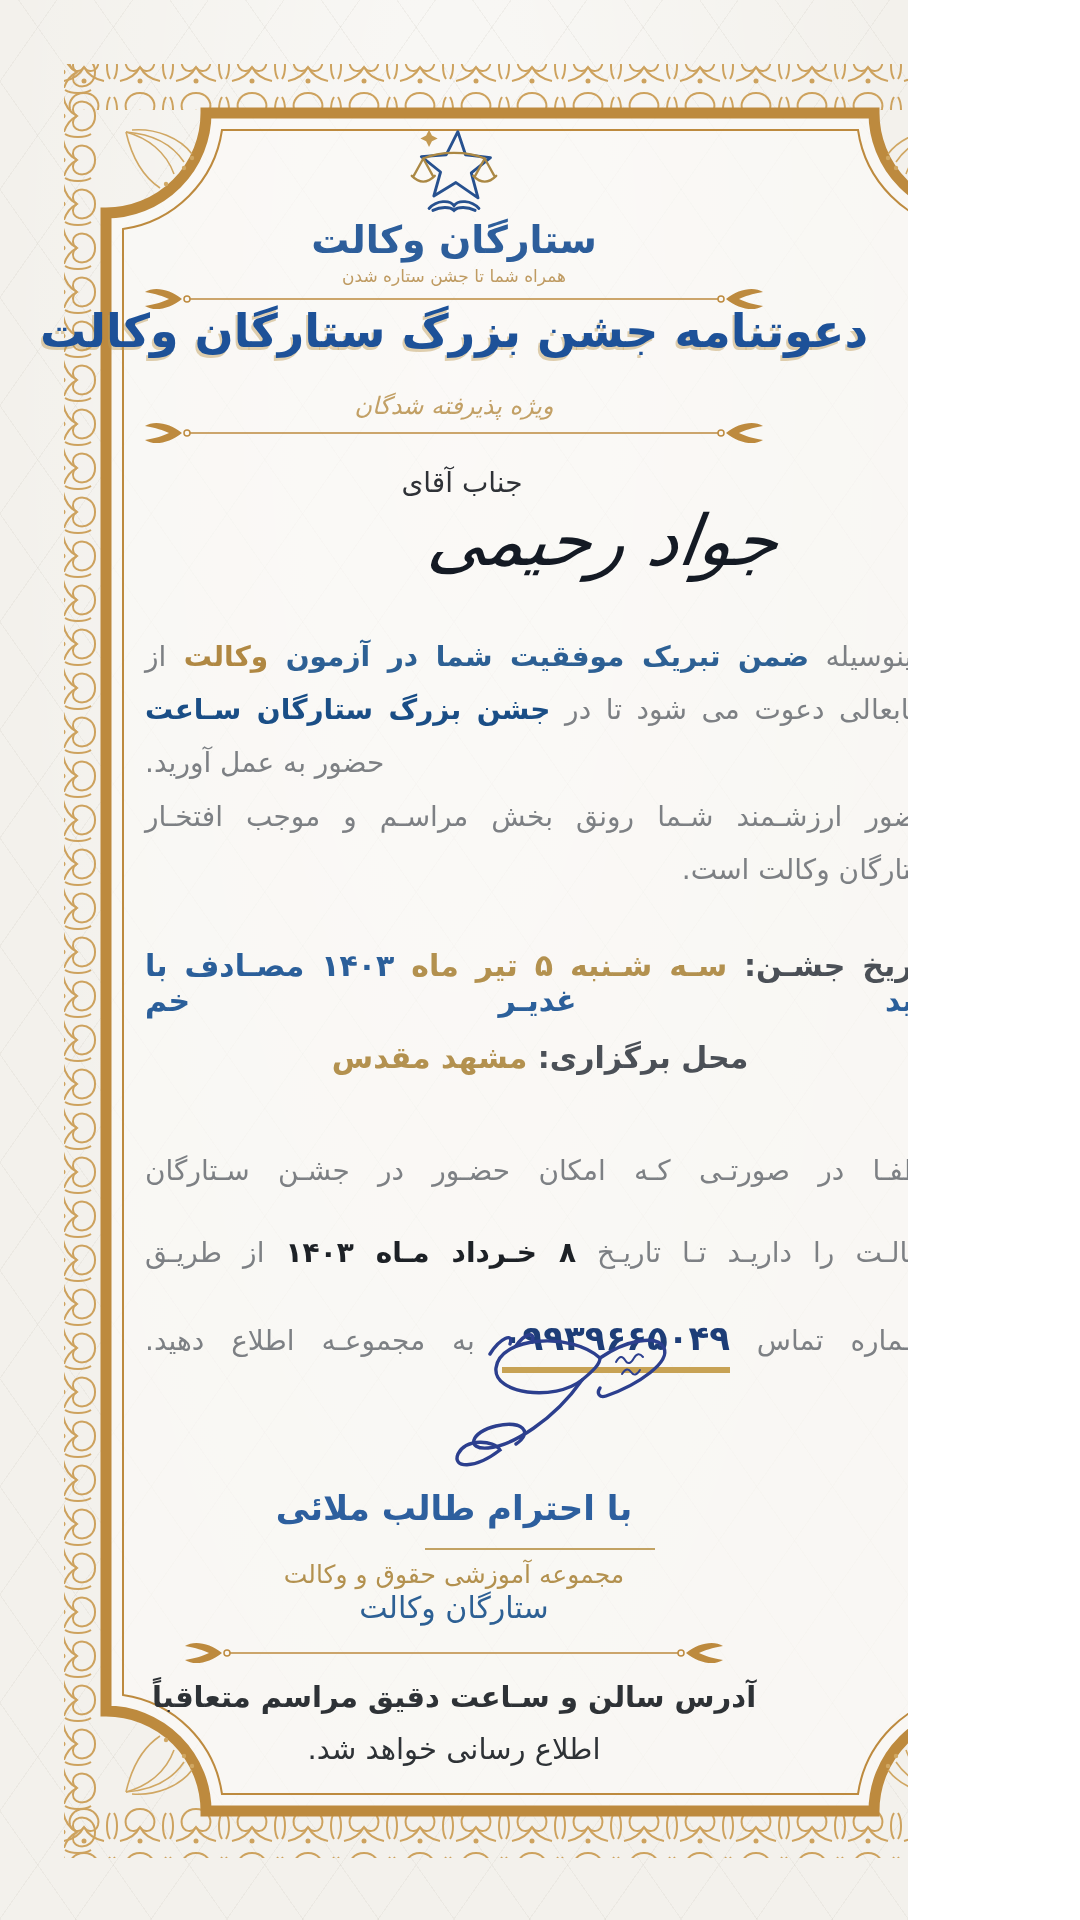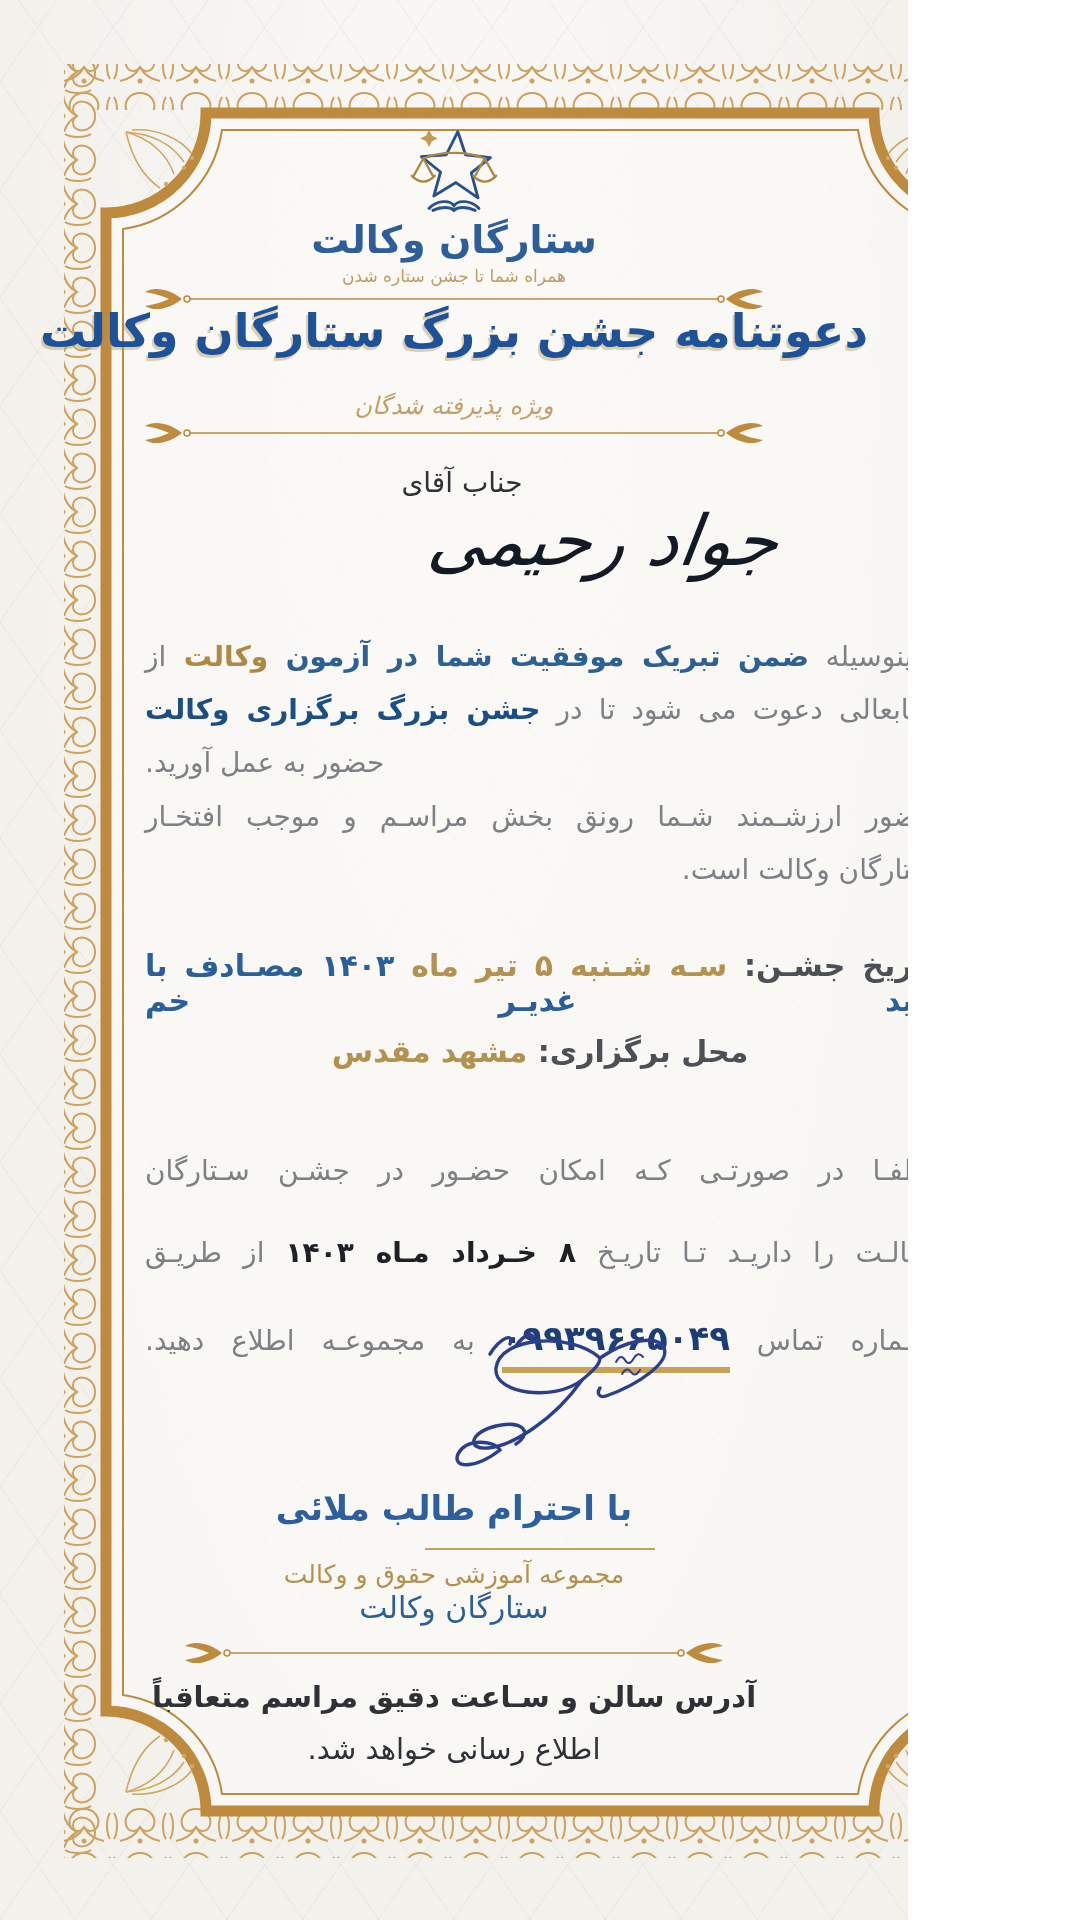--- a/index.html
+++ b/index.html
@@ -40,21 +40,21 @@
   .p1 { top:640px; }  .p1 .ln { height:53px; }
   .p2 { top:800px; }  .p2 .ln { height:53px; }
   .ln-left  { direction:rtl; text-align:left; }
   .ln-right { direction:rtl; text-align:right; }
 
   .date-block { top:948px; }
   .date-block .ln1 { font-size:30px; font-weight:bold; }
   .date-label { color:#4b5057; }
   .date-gold  { color:#b3914f; }
   .date-blue  { color:#2b5f9a; }
-  .venue-line { margin-top:16px; text-align:center; font-size:30px; font-weight:bold; }
+  .venue-line { margin-top:22px; text-align:center; font-size:30px; font-weight:bold; }
 
   .rsvp { top:1154px; }
   .rsvp .ln { height:82px; }
   .rsvp-em { color:#1d2126; font-weight:bold; }
   .phone { color:#1d3d77; font-weight:bold; font-size:34px;
            border-bottom:6px solid #c7a254; padding-bottom:9px; }
 
   .signature-wrap { top:1322px; left:400px; width:290px; height:165px; }
   .sign-name { top:1488px; font-size:34px; font-weight:bold; color:#2d5f9e; }
   .sign-rule { top:1548px; left:425px; width:230px; height:2px; background:#c2a263; }
@@ -156,21 +156,21 @@
     <line x1="46" y1="13" x2="574" y2="13" stroke="#bd8a3e" stroke-width="1.6"></line>
     <use href="#flourish"></use>
     <use href="#flourish" transform="translate(620,0) scale(-1,1)"></use>
   </svg>
 
   <div class="abs ctr rtl salutation">جناب آقای</div>
   <div class="abs rtl recipient-name">جواد رحیمی</div>
 
   <div class="abs col p1 fs-body">
     <div class="ln jline"><span class="body-gray">بدینوسیله </span><span class="em-blue">ضمن تبریک موفقیت شما در آزمون</span><span class="em-gold"> وکالت </span><span class="body-gray">از</span></div>
-    <div class="ln jline"><span class="body-gray">جنابعالی دعوت می شود تا در </span><span class="em-navy">جشن بزرگ برگزاری وکالت</span></div>
+    <div class="ln jline"><span class="body-gray">جنابعالی دعوت می شود تا در </span><span class="em-navy">جشن بزرگ ستارگان سـاعت</span></div>
     <div class="ln ln-left body-gray">حضور به عمل آورید.</div>
   </div>
 
   <div class="abs col p2 fs-body">
     <div class="ln jline body-gray">حضور ارزشـمند شـما رونق بخش مراسـم و موجب افتخـار</div>
     <div class="ln ln-right body-gray">ستارگان وکالت است.</div>
   </div>
 
   <div class="abs col date-block">
     <div class="ln1 jline"><span class="date-label">تاریخ جشـن: </span><span class="date-gold">سـه شـنبه ۵ تیر ماه </span><span class="date-blue">۱۴۰۳ </span><span class="date-blue">مصـادف با عید غدیـر خم</span></div>

